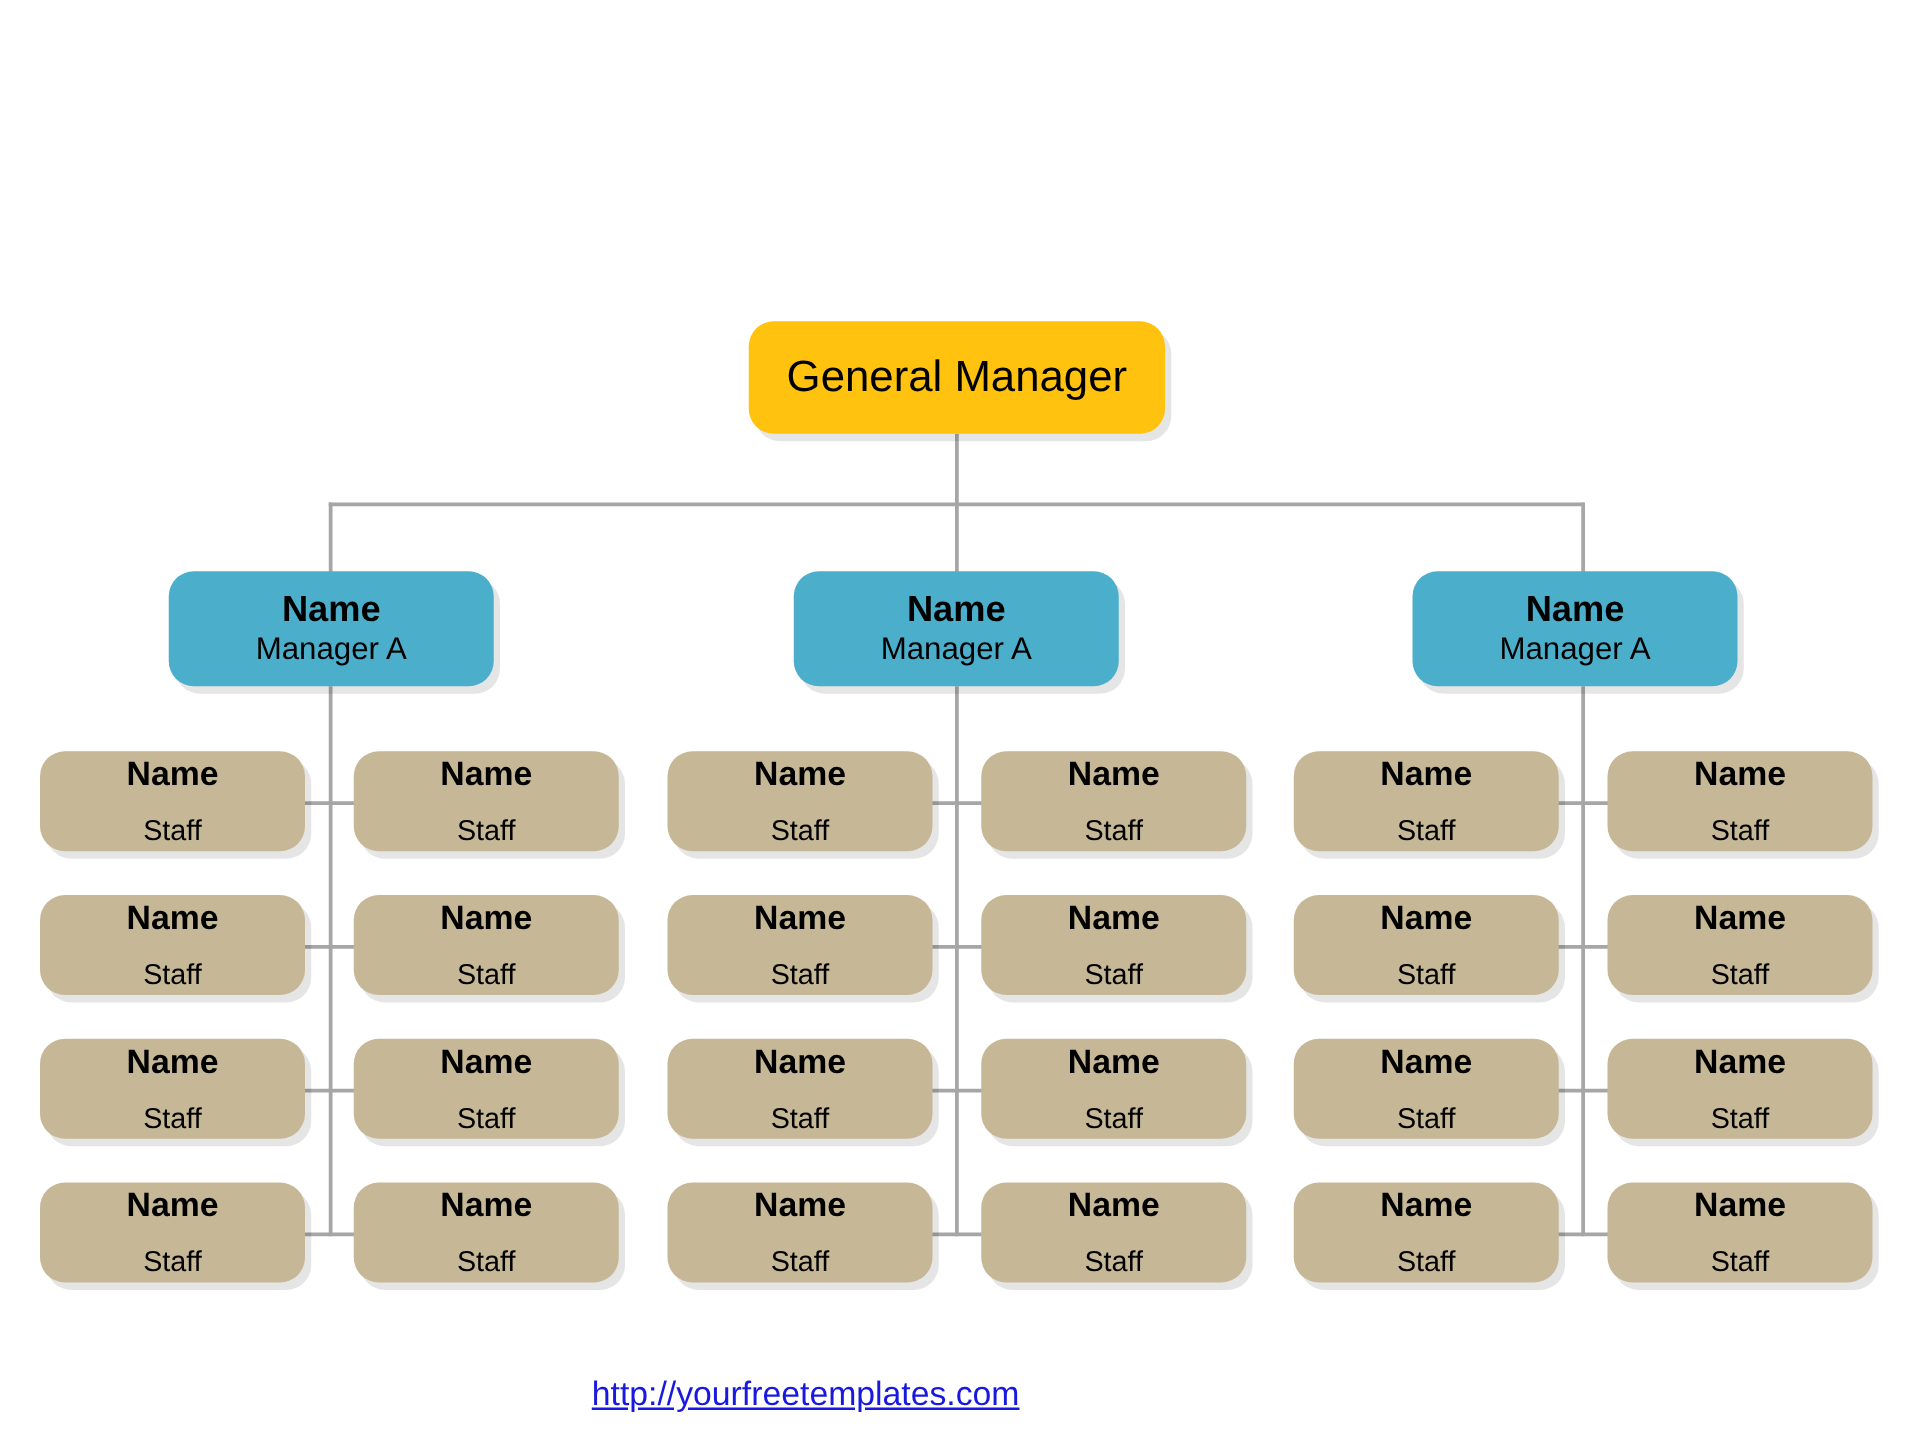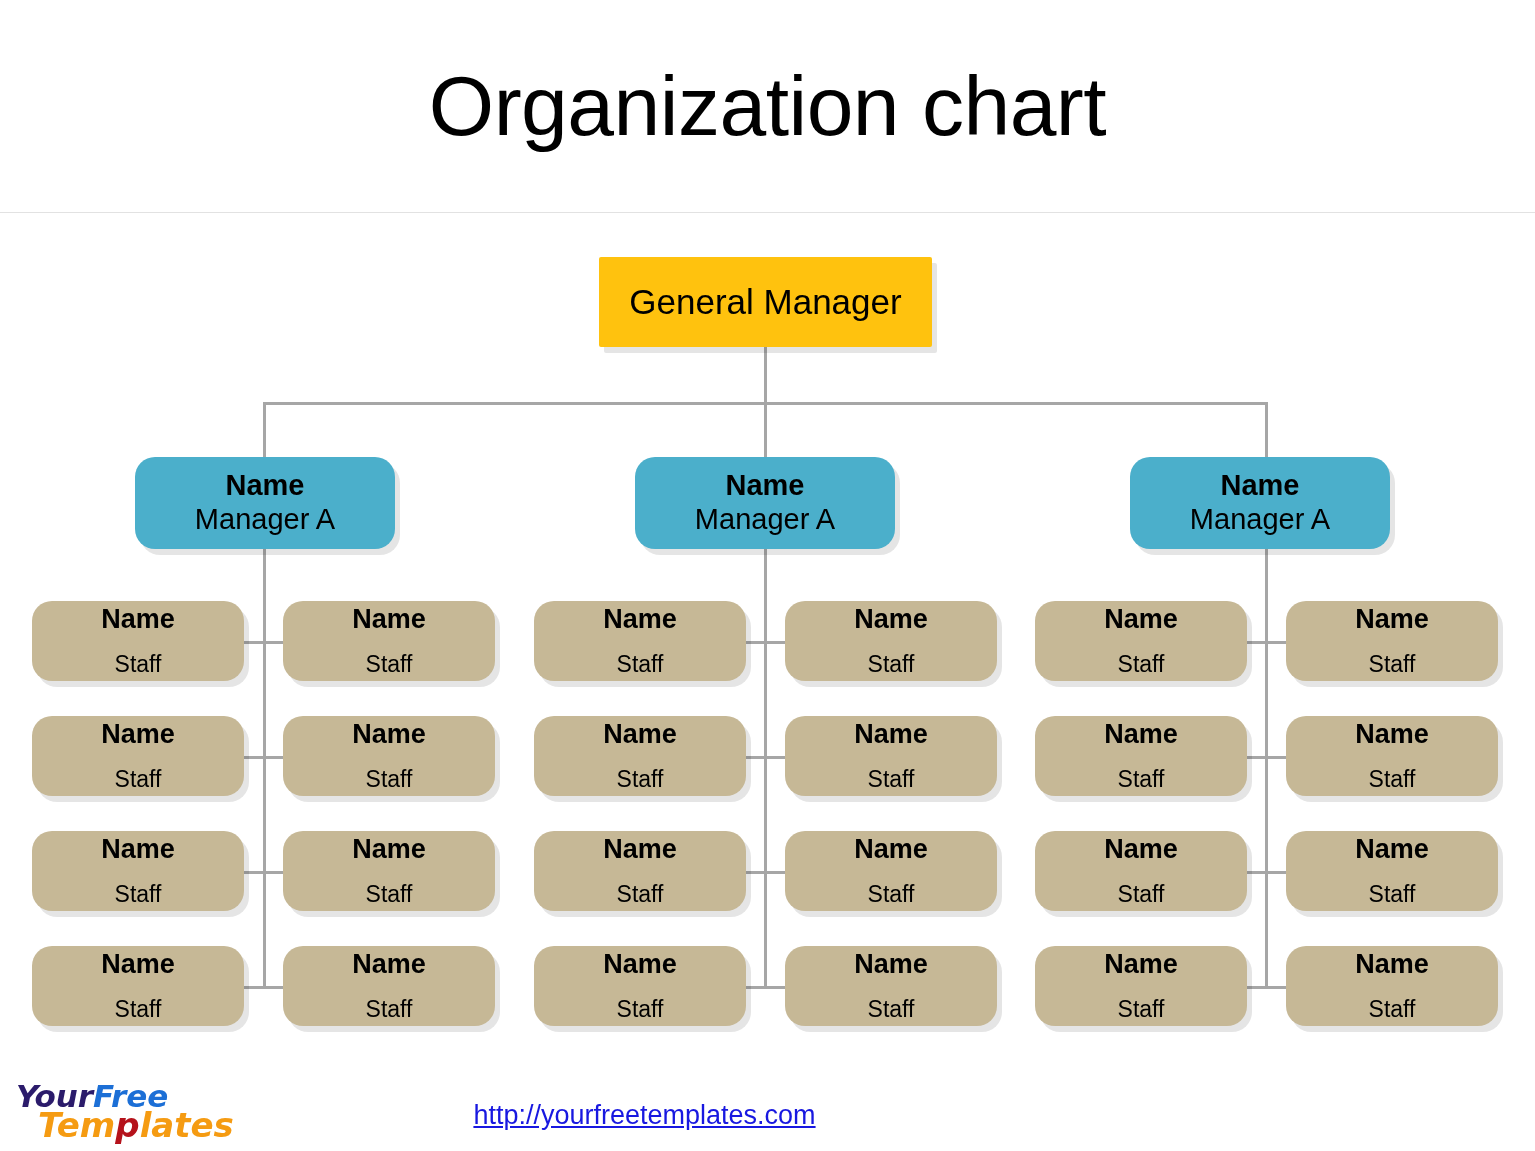--- a/index.html
+++ b/index.html
@@ -77,36 +77,36 @@
   .node .sub {
     font-weight: 400;
     line-height: 1.1;
   }
 
   .node-gm {
     left: 599px;
     top: 257px;
     width: 333px;
     height: 90px;
-    border-radius: 2px;
+    border-radius: 20px;
     background: #FFC20E;
   }
   .node-gm .ttl {
     font-size: 35px;
     font-weight: 400;
   }
 
   .node-mgr {
     width: 260px;
     height: 92px;
     background: #4BAFCB;
     border-radius: 20px;
   }
   .node-mgr .ttl { font-size: 29px; }
-  .node-mgr .sub { font-size: 29px; margin-top: 3px; }
+  .node-mgr .sub { font-size: 25px; margin-top: 3px; }
 
   .node-staff {
     width: 212px;
     height: 80px;
     background: #C6B896;
     border-radius: 20px;
   }
   .node-staff .ttl { font-size: 27px; }
   .node-staff .sub { font-size: 23px; margin-top: 18px; }
 
@@ -153,24 +153,20 @@
   .lg-free { color: #1C6FD6; }
   .lg-tem  { color: #F59B12; }
   .lg-p    { color: #B5121B; position: relative; }
   .lg-lates{ color: #F59B12; }
 </style>
 </head>
 <body>
 
 <div id="slide">
 
-  <div id="title-area">
-    <div id="page-title">Organization chart</div>
-    <div id="title-divider"></div>
-  </div>
 
   <div class="conn conn-v" style="left:764px; top:347px; height:57px;"></div>
   <div class="conn conn-h" style="left:263px; top:402px; width:1004px;"></div>
   <div class="conn conn-v" style="left:263px; top:402px; height:60px;"></div>
   <div class="conn conn-v" style="left:764px; top:402px; height:60px;"></div>
   <div class="conn conn-v" style="left:1265px; top:402px; height:60px;"></div>
 
   <div class="conn conn-v" style="left:263px; top:549px; height:438px;"></div>
   <div class="conn conn-v" style="left:764px; top:549px; height:438px;"></div>
   <div class="conn conn-v" style="left:1265px; top:549px; height:438px;"></div>
@@ -311,20 +307,16 @@
   </div>
   <div class="node node-staff" style="left:1035px; top:946px;">
     <div class="ttl">Name</div>
     <div class="sub">Staff</div>
   </div>
   <div class="node node-staff" style="left:1286px; top:946px;">
     <div class="ttl">Name</div>
     <div class="sub">Staff</div>
   </div>
 
-  <div id="logo">
-    <div class="logo-line1"><span class="lg-your">Your</span><span class="lg-free">Free</span></div>
-    <div class="logo-line2"><span class="lg-tem">Tem</span><span class="lg-p">p</span><span class="lg-lates">lates</span></div>
-  </div>
 
   <a id="footer-link" href="#">http://yourfreetemplates.com</a>
 
 </div>
 
 </body></html>

